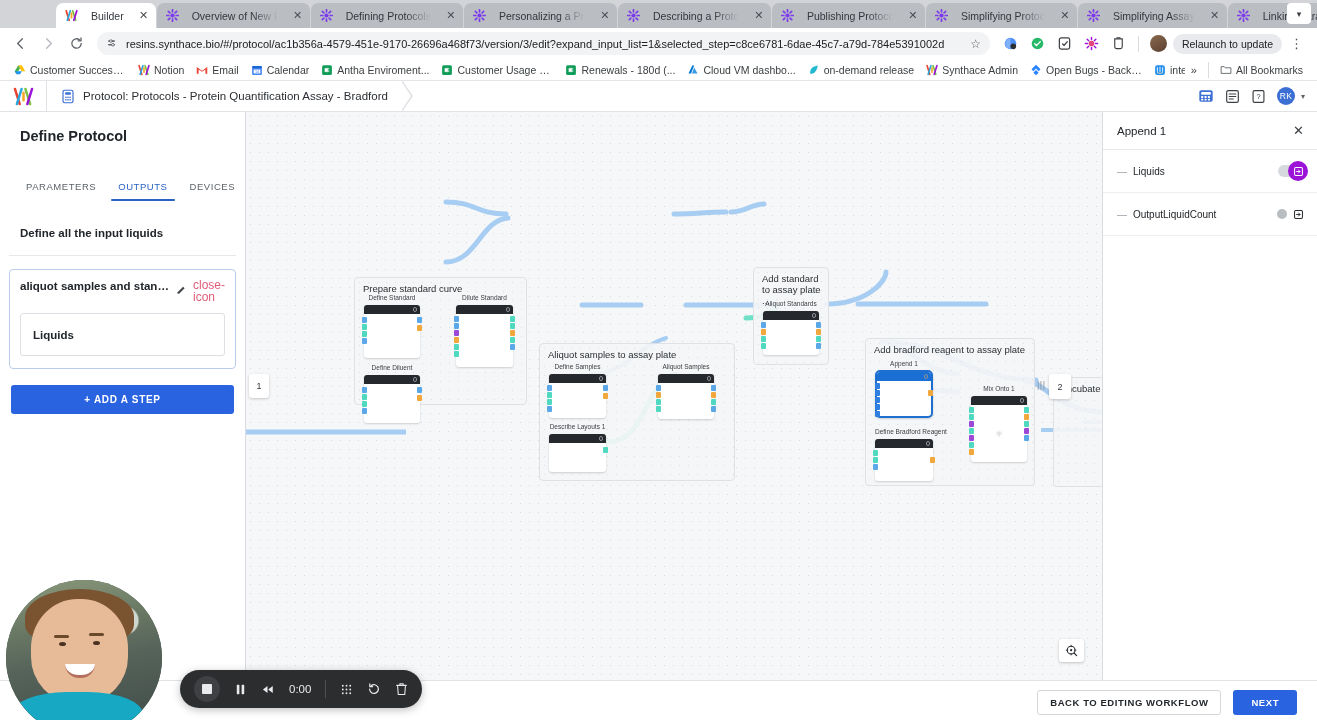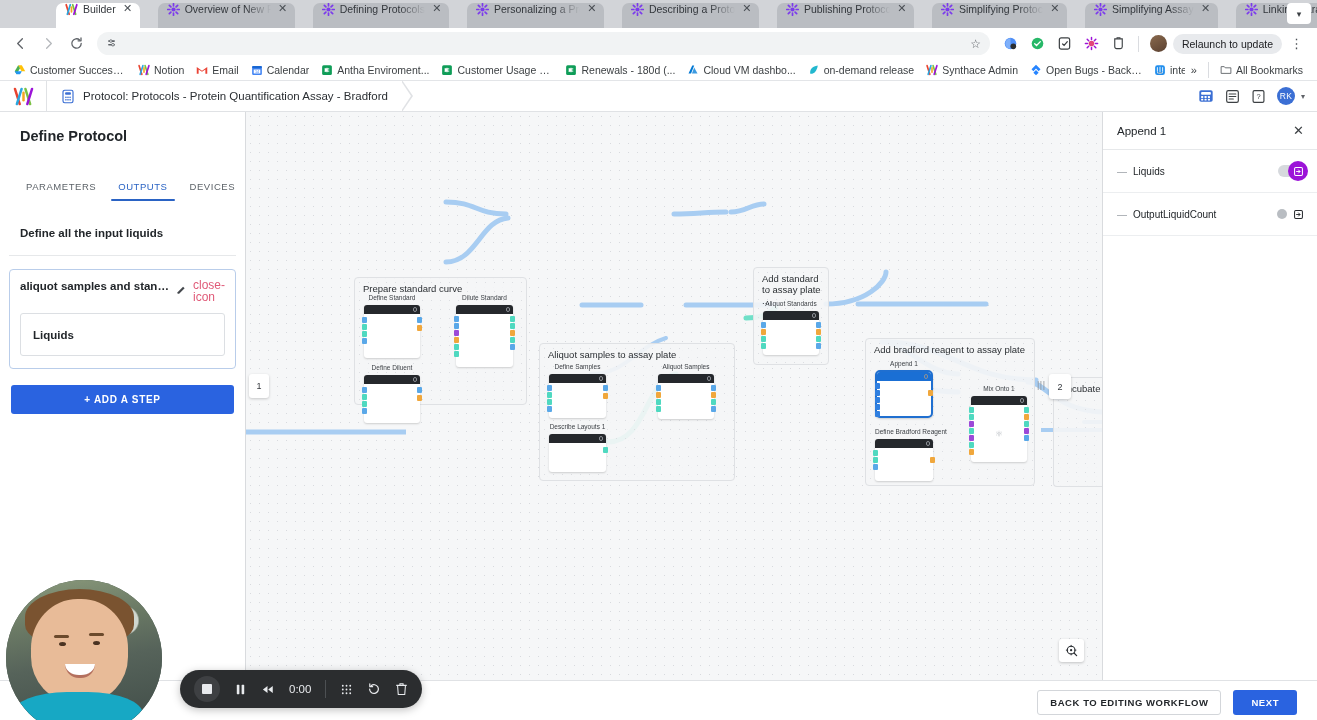--- a/index.html
+++ b/index.html
@@ -21,23 +21,23 @@
     position: absolute; left: 64px; top: 4px;
     width: 22px; height: 22px; border-radius: 50%;
     background: #b9bcc1; display: flex; align-items: center; justify-content: center;
   }
   .rec-dot i {
     width: 9px; height: 9px; border-radius: 50%;
     background: #e0453e; border: 2px solid #e0453e;
     box-shadow: inset 0 0 0 1.5px #d2d4d8;
   }
   .tab {
-    height: 25px; display: flex; gap: 5px;
+    height: 25px; display: flex; align-items: center; gap: 13px;
     padding: 0 5px 0 9px; border-radius: 7px 7px 0 0;
-    background: #babdc2; min-width: 0; margin-right: 18px;
+    background: #babdc2; min-width: 0; margin-right: 1px;
     position: relative; flex: 0 0 auto;
   }
   .tab.active { background: #fff; }
   .tab-fav { width: 13px; height: 13px; flex: 0 0 13px; display:block; }
   .tab-title {
     font-size: 10.5px; color: #33373c; white-space: nowrap;
     overflow: hidden; text-overflow: clip; max-width: 86px;
     -webkit-mask-image: linear-gradient(to right, #000 70%, transparent 100%);
             mask-image: linear-gradient(to right, #000 70%, transparent 100%);
   }
@@ -427,20 +427,21 @@
           <path d="M12.8 2v3.1H9.7" stroke="#5f6368" stroke-width="1.4" fill="none" stroke-linecap="round" stroke-linejoin="round"></path>
         </svg>
     </div>
     <div class="omnibox">
       <svg width="13" height="13" viewBox="0 0 16 16">
           <rect x="2.5" y="4" width="8.5" height="2" rx="1" fill="#5f6368"></rect>
           <rect x="2.5" y="8.5" width="8.5" height="2" rx="1" fill="#5f6368"></rect>
           <circle cx="6" cy="5" r="1.6" fill="#f1f3f4" stroke="#5f6368" stroke-width="1"></circle>
           <circle cx="8.5" cy="9.5" r="1.6" fill="#f1f3f4" stroke="#5f6368" stroke-width="1"></circle>
         </svg>
+      <div class="url">resins.synthace.bio/#/protocol/ac1b356a-4579-451e-9170-26696a468f73/version/3/edit?expand_input_list=1&amp;selected_step=c8ce6781-6dae-45c7-a79d-784e5391002d</div>
       <div style="margin-left:auto; font-size:12px; color:#5f6368;">☆</div>
     </div>
     <div class="tb-right">
       <div class="tb-btn">
           <svg width="15" height="15" viewBox="0 0 16 16">
             <circle cx="8" cy="8" r="6.2" fill="#4e8ef7"></circle>
             <path d="M8 2.5a5.5 5.5 0 0 0 0 11z" fill="#7fb0fa"></path>
             <circle cx="11" cy="11" r="3" fill="#2b2f33"></circle>
           </svg>
         </div>

